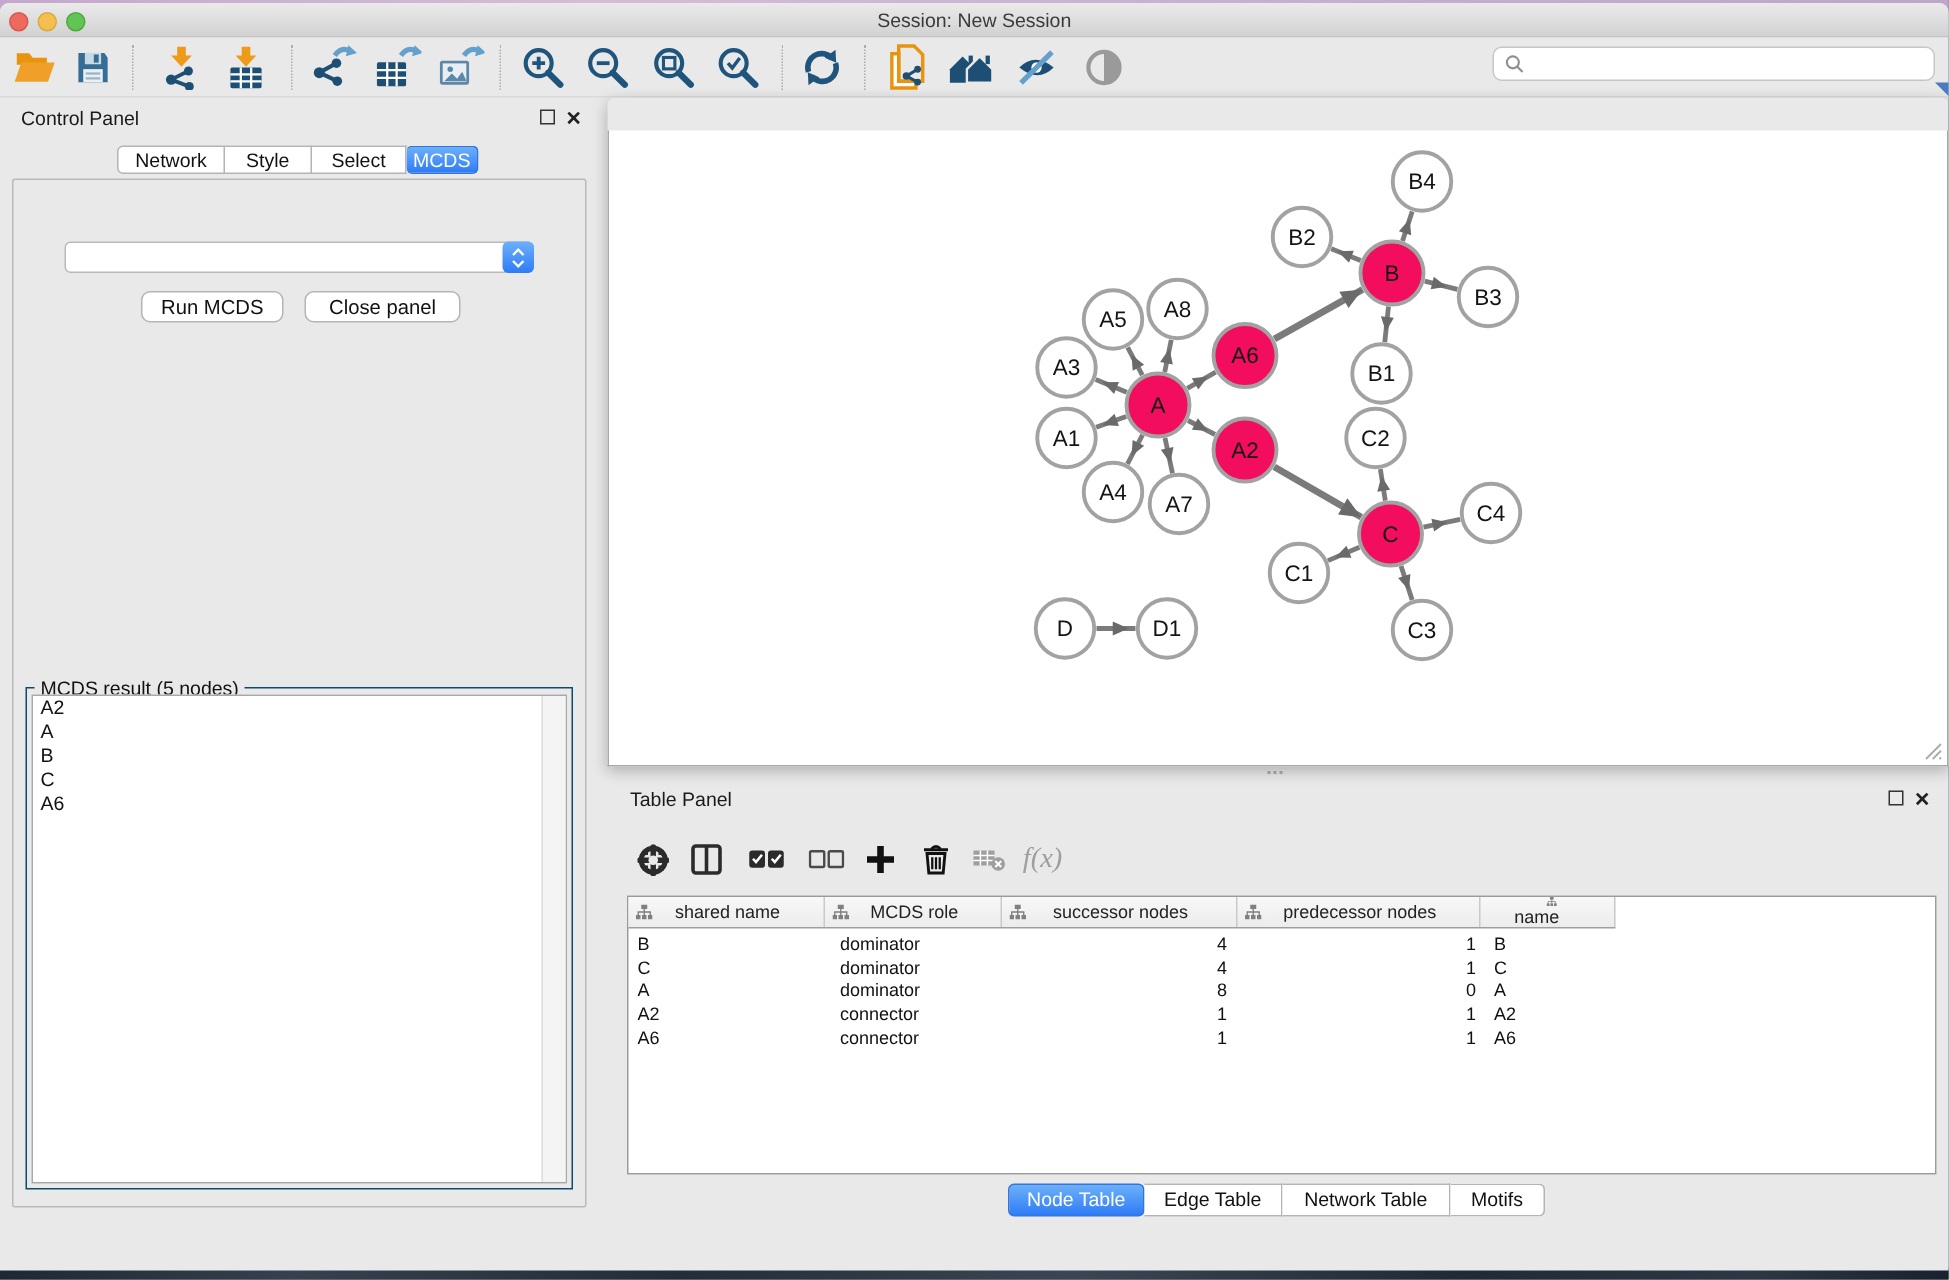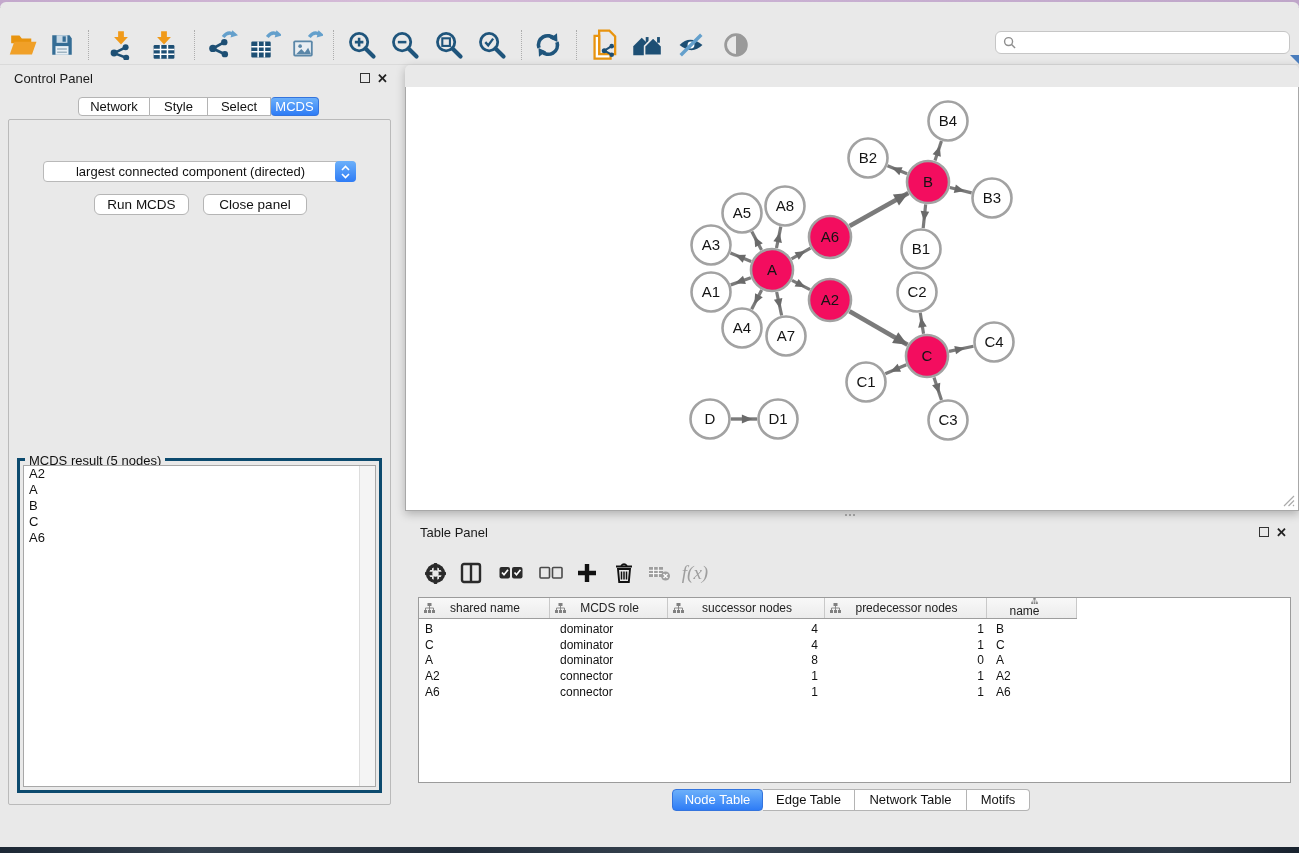--- a/index.html
+++ b/index.html
@@ -27,21 +27,21 @@
 .cp-tabs { position:absolute; left:78px; top:95px; display:flex; height:19px; }
 .cp-tab { background:#fff; border:1px solid #b4b4b4; border-left:none; font-size:13px; line-height:17px; text-align:center; color:#111; }
 .cp-tab.first { border-left:1px solid #b4b4b4; border-radius:4px 0 0 4px; }
 .cp-tab.sel { background:linear-gradient(#6cb0fa,#2e7cf6); color:#fff; border-radius:4px; border-color:#3474dd; }
 .cp-panel { position:absolute; left:8px; top:117px; width:383px; height:686px; border:1px solid #bababa; border-radius:2px; }
 .opt-label { position:absolute; left:0; top:16px; width:100%; text-align:center; font-size:13.5px; color:#111; }
 .dropdown { position:absolute; left:34px; top:41px; width:313px; height:21px; background:#fff; border:1px solid #b9b9b9; border-radius:4px; }
 .dd-text { position:absolute; left:0; top:0; width:293px; text-align:center; line-height:20px; font-size:13px; color:#111; }
 .dd-step { position:absolute; right:-1px; top:-1px; width:21px; height:21px; border-radius:4px; background:linear-gradient(#6cb0fa,#2e7cf6); display:flex; flex-direction:column; align-items:center; justify-content:center; }
 .btn { position:absolute; height:21px; background:#fff; border:1px solid #b5b5b5; border-radius:6px; font-size:13.5px; color:#111; text-align:center; line-height:19px; font-family:"Liberation Sans",sans-serif;}
-.groupbox { position:absolute; left:8px; top:338px; width:365px; height:335px; border:3px solid #0c4a6e; }
+.groupbox { position:absolute; left:8px; top:338px; width:365px; height:335px; border:1px solid #0c4a6e; }
 .groupbox .legend { position:absolute; top:-8px; left:5px; background:#e9e9e9; padding:0 4px; font-size:13px; color:#111; }
 .listbox { position:absolute; left:3px; top:4px; right:3px; bottom:3px; background:#fff; border:1px solid #a8a8a8; }
 .listbox .scroll { position:absolute; top:0; right:0; bottom:0; width:16px; background:#f4f4f4; border-left:1px solid #ddd; }
 .listbox .item { padding-left:5px; font-size:13px; height:16px; line-height:16px; color:#111; }
 
 .netwin { position:absolute; left:405px; top:65px; width:894px; height:446px; box-shadow:0 3px 10px rgba(0,0,0,0.25); border-radius:5px 5px 0 0;}
 .net-titlebar { position:absolute; left:0; top:0; width:100%; height:22px; background:linear-gradient(#e9e9e9,#d2d2d2); border:1px solid #b0b0b0; border-radius:5px 5px 0 0; }
 .netwin .tl { top:5px; width:12px; height:12px; }
 .netwin .tl.red{left:11px;} .netwin .tl.yellow{left:29px;} .netwin .tl.green{left:47px;}
 .net-canvas { position:absolute; left:0; top:22px; width:894px; height:424px; background:#fff; border:1px solid #a8a8a8; border-top:none; }
@@ -71,20 +71,26 @@
 .splitter-dots { position:absolute; left:845px; top:514px; display:flex; gap:2px;}
 .splitter-dots i { width:2px; height:2px; background:#9a9a9a; display:block;}
 </style>
 </head>
 <body>
 
 <div class="wall-top"></div>
 <div class="wall-bottom"></div>
 
 <div class="app">
+  <div class="titlebar">
+    <span class="tl red"></span>
+    <span class="tl yellow"></span>
+    <span class="tl green"></span>
+    <div class="win-title">Session: New Session</div>
+  </div>
 
   <div class="toolbar">
     <span class="ticon" style="left:5px">
       <svg width="30" height="26" viewBox="0 0 24 22">
           <path d="M2 3h7l2 2.5h8v4H2z" fill="#e8940f"></path>
           <path d="M0.8 19 L4.6 8.2 H23.4 L19.6 19z" fill="#f0a028"></path>
         </svg>
     </span>
     <span class="ticon" style="left:44px">
       <svg width="28" height="26" viewBox="0 0 24 24">
@@ -226,21 +232,20 @@
     <span class="panel-float" style="left:360px; top:71px;"></span>
     <span class="panel-close" style="left:377px; top:71px;">✕</span>
     <div class="cp-tabs">
         <div class="cp-tab first" style="width: 72px;">Network</div>
         <div class="cp-tab" style="width: 58px;">Style</div>
         <div class="cp-tab" style="width: 63px;">Select</div>
         <div class="cp-tab sel" style="width: 48px;">MCDS</div>
       </div>
     <div class="cp-panel">
       <div class="dropdown">
-        <div class="dd-text">largest connected component (directed)</div>
         <div class="dd-step">
           <svg width="9" height="14" viewBox="0 0 9 14">
               <path d="M1 5 L4.5 1.5 L8 5" fill="none" stroke="#fff" stroke-width="1.6"></path>
               <path d="M1 9 L4.5 12.5 L8 9" fill="none" stroke="#fff" stroke-width="1.6"></path>
             </svg>
         </div>
       </div>
       <button class="btn" style="left:85px; top:74px; width:95px;">Run MCDS</button>
       <button class="btn" style="left:194px; top:74px; width:104px;">Close panel</button>
       <div class="groupbox">

